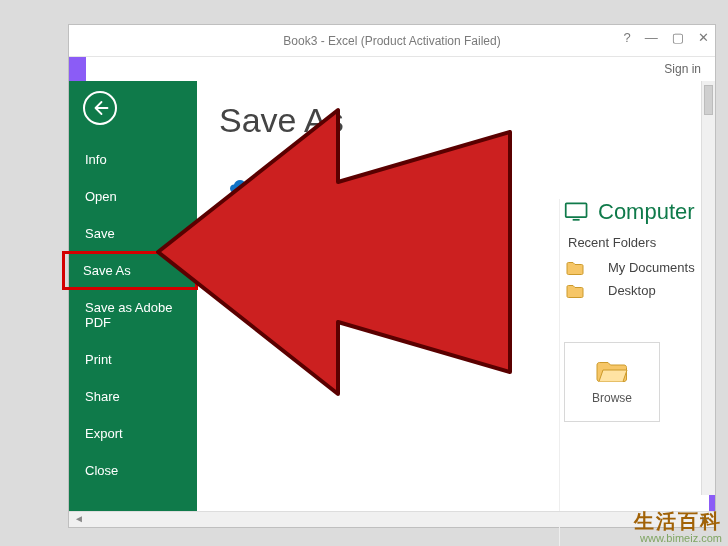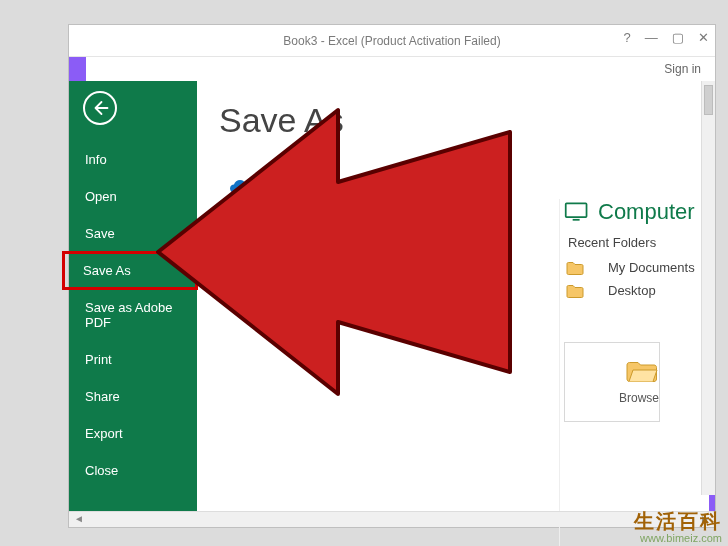--- a/index.html
+++ b/index.html
@@ -20,21 +20,21 @@
   .page-title { font-size: 34px; font-weight: 300; color: #444; margin-bottom: 24px; }
   .location-list { display: flex; flex-direction: column; gap: 0; width: 240px; }
   .loc-item { display: flex; align-items: center; gap: 14px; padding: 10px 8px; cursor: pointer; }
   .loc-item .loc-label { font-size: 14px; color: #444; }
   .loc-icon { width: 32px; height: 28px; display:flex; align-items:center; justify-content:center; }
   .right-panel { position: absolute; right: 0; top: 70px; width: 150px; padding-left: 4px; border-left:1px solid #eee; height: calc(100% - 70px); margin-top: 48px;}
   .rp-heading { display:flex; align-items:center; gap:8px; margin-bottom: 10px;}
   .rp-heading-text { font-size: 22px; font-weight: 300; color: #0f7a4a; white-space:nowrap; overflow:hidden;}
   .rp-sub { font-size: 13px; color: #444; margin: 8px 0 6px 4px; white-space:nowrap; overflow:hidden;}
   .rp-folder { display:flex; align-items:center; gap:24px; font-size:13px; color:#444; padding:4px 2px; cursor:pointer; white-space:nowrap; overflow:hidden;}
-  .browse-tile { margin-top: 40px; width: 96px; height: 80px; border:1px solid #d8d8d8; display:flex; flex-direction:column; align-items:flex-end; justify-content:center; gap:6px; cursor:pointer; }
+  .browse-tile { margin-top: 40px; width: 96px; height: 80px; border:1px solid #d8d8d8; display:flex; flex-direction:column; align-items:center; justify-content:center; gap:6px; cursor:pointer; }
   .browse-label { font-size:12px; color:#555; }
   .vscroll { position:absolute; right:0; top:56px; bottom:32px; width:14px; background:#f0f0f0; border-left:1px solid #ddd;}
   .vscroll .thumb { position:absolute; left:2px; right:2px; top:4px; height:30px; background:#cfcfcf; border:1px solid #bcbcbc;}
   .hscroll { position:absolute; left:0; right:0; bottom:0; height:16px; background:#f0f0f0; border-top:1px solid #ddd;}
   .hscroll .arrow { position:absolute; top:1px; width:16px; height:14px; text-align:center; font-size:10px; color:#888;}
   .hscroll .arrow.left{left:2px;} .hscroll .arrow.right{right:2px;}
   .big-arrow { position:absolute; left:138px; top:92px; z-index:5; pointer-events:none;}
   .watermark { position:absolute; right:6px; bottom:2px; font-size:11px; color:#7fa562; text-align:right; line-height:1.1; z-index:6;}
   .watermark .cn { font-size:20px; color:#a16207; letter-spacing:2px; font-weight:bold; display:flex; gap:2px; align-items:center;}
   .folder-icon svg, .rp-icon svg {display:block;}

